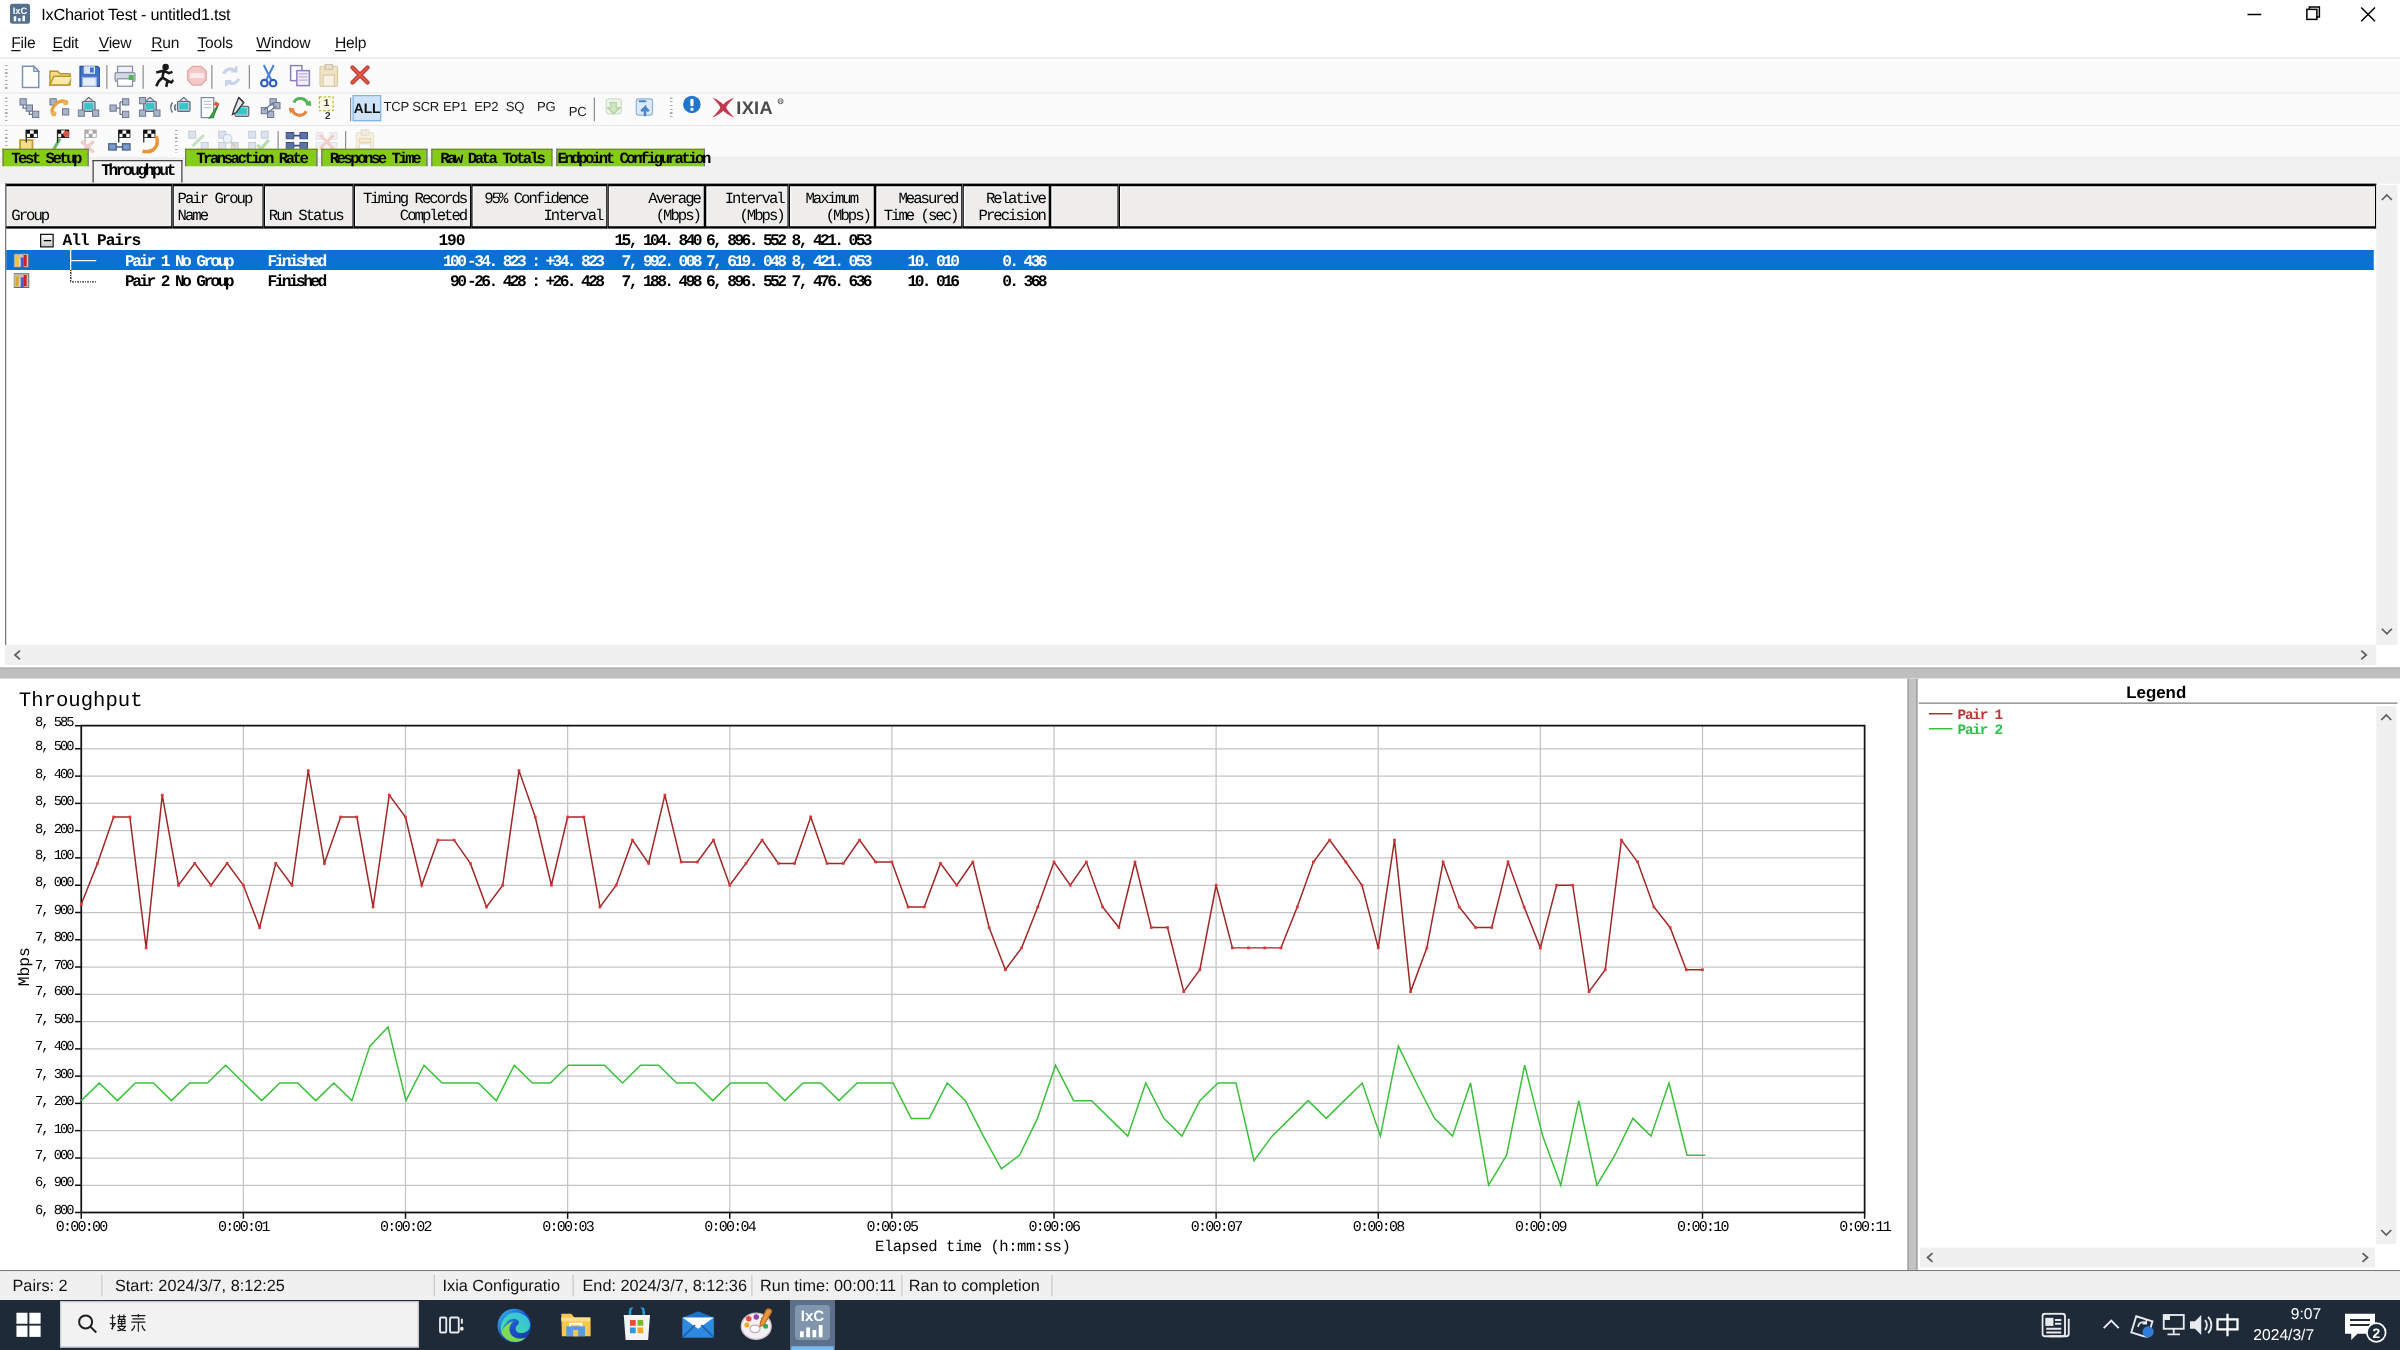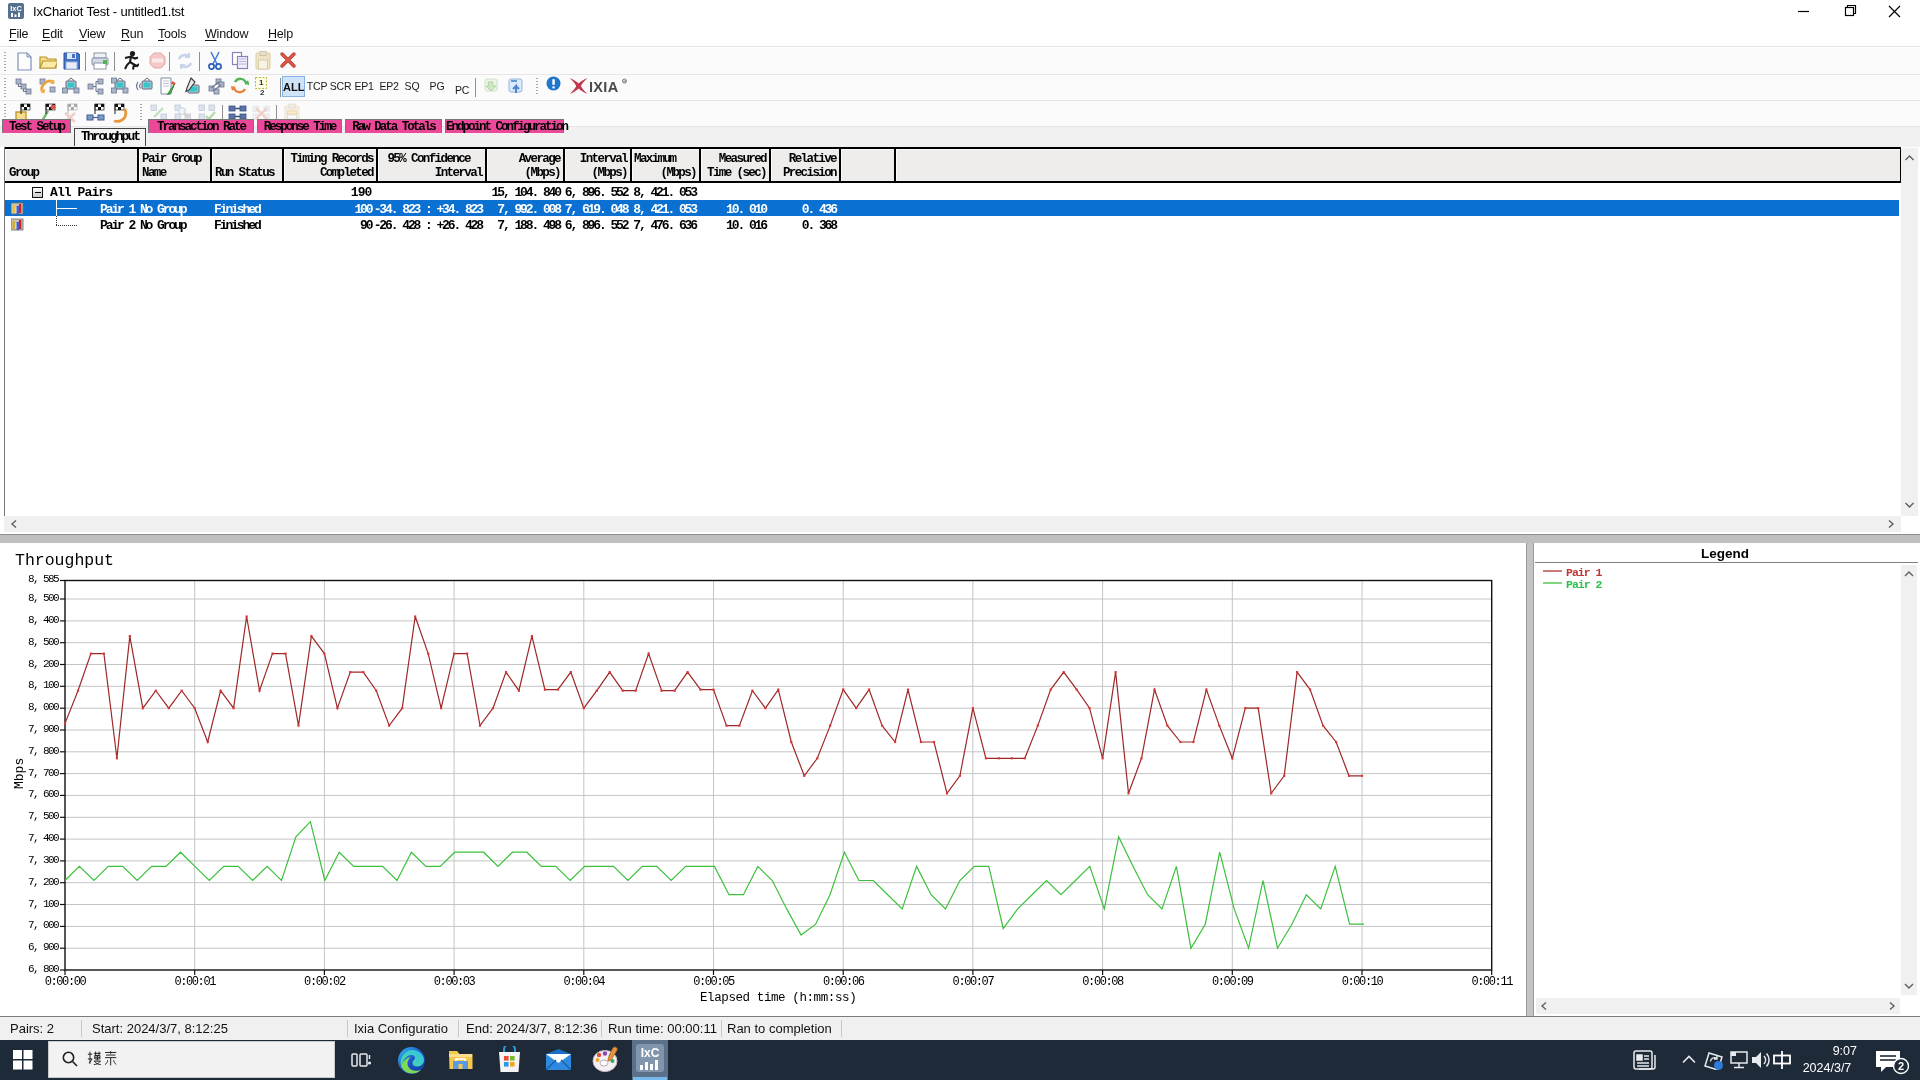--- a/index.html
+++ b/index.html
@@ -9,24 +9,24 @@
 .tbl{position:absolute;font-family:"Liberation Mono",monospace;font-weight:bold;font-size:13px;letter-spacing:-2.1px;white-space:pre}
 .tblg{position:absolute;font-family:"Liberation Mono",monospace;font-weight:bold;font-size:13px;letter-spacing:-0.9px;white-space:pre}
 .ylab{position:absolute;right:1862px;height:11px;line-height:11px;font-family:"Liberation Mono",monospace;font-size:11px;letter-spacing:-1.6px;white-space:pre;color:#000}
 .xlab{position:absolute;top:975px;width:60px;text-align:center;font-family:"Liberation Mono",monospace;font-size:12px;letter-spacing:-1.4px;color:#000}
 .menuitem{top:27px;color:#111;font-size:12.5px;letter-spacing:-0.2px}
 .menuitem u{text-decoration-thickness:1px;text-underline-offset:2px}
 .sep1{position:absolute;top:52px;height:19px;width:1px;background:#8f8f8f}
 .sep2{position:absolute;top:78px;height:19px;width:1px;background:#8f8f8f}
 .sep3{position:absolute;top:105px;height:19px;width:1px;background:#8f8f8f}
 .grip{position:absolute;width:3px;height:20px;background-image:repeating-linear-gradient(#aaa 0 1px,transparent 1px 3px);width:2px}
-.tab{position:absolute;top:119px;height:14px;border:1px solid #777;border-bottom:none;background:#ec4899;
+.tab{position:absolute;top:119px;height:14px;border:1px solid #777;border-bottom:none;background:#84cc16;
  font-family:"Liberation Mono",monospace;font-weight:bold;font-size:12.5px;letter-spacing:-2px;color:#000;
  text-align:center;line-height:14px;white-space:pre}
-.htext{position:absolute;font-family:"Liberation Mono",monospace;font-weight:bold;font-size:12.5px;letter-spacing:-1.6px;color:#000;white-space:pre;line-height:13px}
+.htext{position:absolute;font-family:"Liberation Mono",monospace;font-weight:normal;font-size:12.5px;letter-spacing:-1.6px;color:#000;white-space:pre;line-height:13px}
 .num{position:absolute;text-align:right}
 .statxt{position:absolute;top:1021px;font-size:13px;color:#111;white-space:pre}
 .stasep{position:absolute;top:1020px;height:17px;width:1px;background:#c9c9c9}
 </style></head>
 <body>
 
 <div class="a" style="left:0;top:0;width:1920px;height:23px;background:#fff"></div>
 <div class="a" style="left:8px;top:3px;width:16px;height:16px;background:#54708e;border-radius:2px">
  <svg width="16" height="16">
       <text x="8" y="8" text-anchor="middle" font-family="Liberation Sans" font-size="7.5" font-weight="bold" fill="#fff">IxC</text>
@@ -343,21 +343,21 @@
 <div class="htext" style="left:142px;top:167px">Name</div>
 <div class="htext" style="left:215px;top:167px">Run Status</div>
 <div class="htext" style="left:285px;top:153px;width:88px;text-align:right">Timing Records</div>
 <div class="htext" style="left:285px;top:167px;width:88px;text-align:right">Completed</div>
 <div class="htext" style="left:380px;top:153px;width:90px;text-align:right">95% Confidence</div>
 <div class="htext" style="left:380px;top:167px;width:102px;text-align:right">Interval</div>
 <div class="htext" style="left:489px;top:153px;width:71px;text-align:right">Average</div>
 <div class="htext" style="left:489px;top:167px;width:71px;text-align:right">(Mbps)</div>
 <div class="htext" style="left:566px;top:153px;width:61px;text-align:right">Interval</div>
 <div class="htext" style="left:566px;top:167px;width:61px;text-align:right">(Mbps)</div>
-<div class="htext" style="left:634px;top:153px;width:62px;text-align:left">Maximum</div>
+<div class="htext" style="left:634px;top:153px;width:62px;text-align:center">Maximum</div>
 <div class="htext" style="left:634px;top:167px;width:62px;text-align:right">(Mbps)</div>
 <div class="htext" style="left:703px;top:153px;width:63px;text-align:right">Measured</div>
 <div class="htext" style="left:703px;top:167px;width:63px;text-align:right">Time (sec)</div>
 <div class="htext" style="left:773px;top:153px;width:63px;text-align:right">Relative</div>
 <div class="htext" style="left:773px;top:167px;width:63px;text-align:right">Precision</div>
 
 <div class="a" style="left:4px;top:183px;width:1897px;height:333px;background:#fff"></div>
 <div class="a" style="left:4px;top:147px;width:1px;height:369px;background:#777"></div>
 <div class="a" style="left:32px;top:187px;width:11px;height:11px;background:linear-gradient(#fdfdfd,#c9c9c9);border:1.4px solid #111"></div>
 <div class="a" style="left:34.5px;top:191.8px;width:6px;height:1.6px;background:#000"></div>

